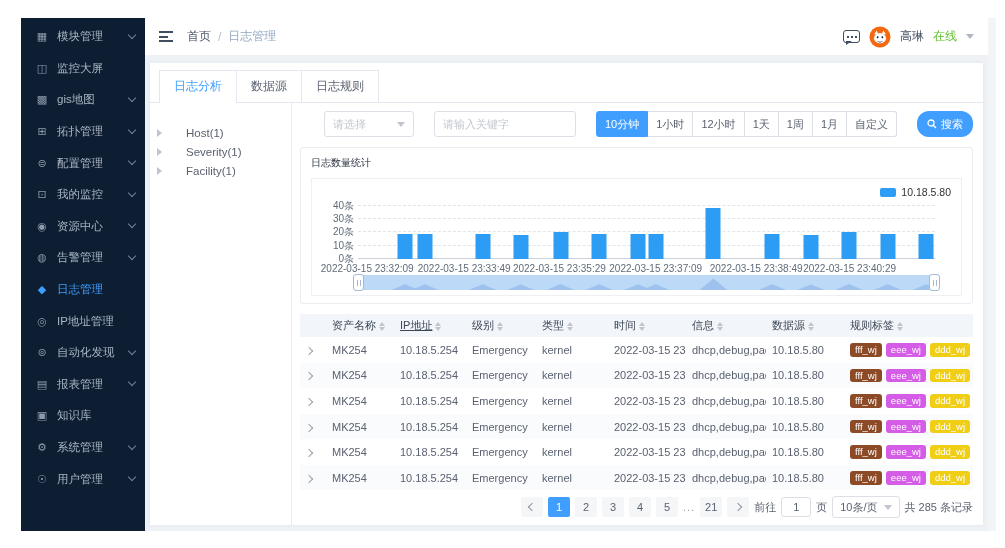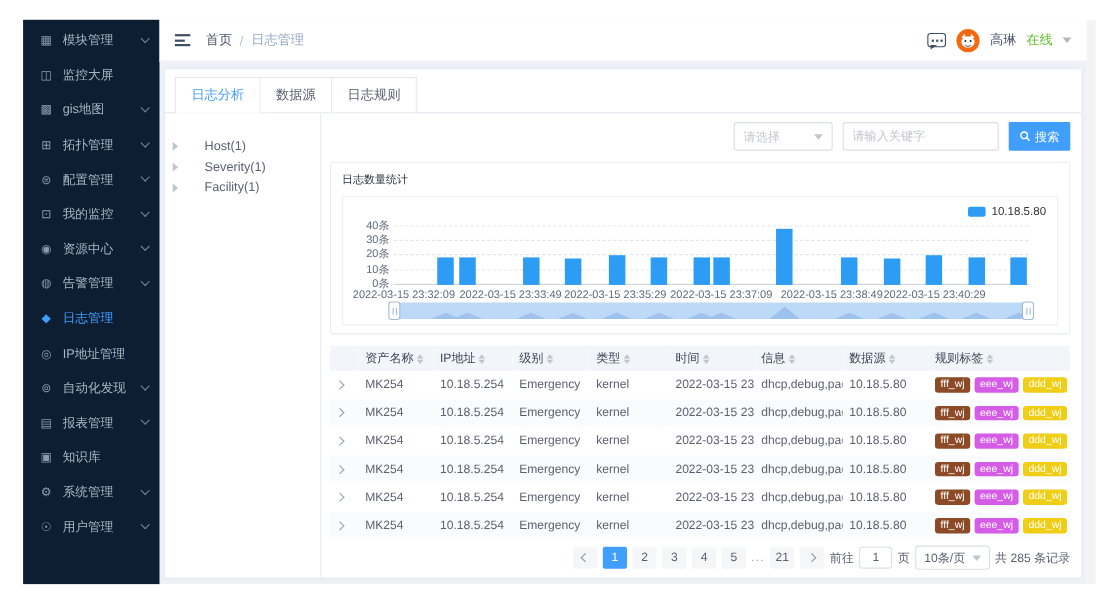--- a/index.html
+++ b/index.html
@@ -56,32 +56,32 @@
   
   .left-panel{width:142px;border-right:1px solid #e8ebf0;padding:9px 7px;flex-shrink:0;}
   .filter-input{width:100%;height:26px;border:1px solid #dcdfe6;border-radius:3px;padding:0 8px;font-size:10.5px;color:#606266;outline:none;font-family:inherit;}
   .filter-input::placeholder{color:#c1c6ce;}
   .tree{margin-top:11px;}
   .tree-item{display:flex;align-items:center;gap:24px;height:19px;color:#5a6170;font-size:11.5px;cursor:pointer;}
   .tree-arrow{width:0;height:0;border-left:5px solid #c0c4cc;border-top:4px solid transparent;border-bottom:4px solid transparent;}
 
   
   .right-panel{flex:1;min-width:0;padding:8px 10px 2px 8px;display:flex;flex-direction:column;}
-  .toolbar{display:flex;align-items:center;justify-content:flex-end;gap:9px;margin:0 0 10px;flex-shrink:0;}
+  .toolbar{display:flex;align-items:center;justify-content:flex-end;gap:20px;margin:0 0 10px;flex-shrink:0;}
   .sel{width:90px;height:26px;border:1px solid #dcdfe6;border-radius:3px;display:flex;align-items:center;justify-content:space-between;padding:0 8px;color:#c1c6ce;font-size:11px;cursor:pointer;background:#fff;}
   .sel-caret{width:0;height:0;border-left:4px solid transparent;border-right:4px solid transparent;border-top:5px solid #c0c4cc;}
   .kw-input{width:142px;height:26px;border:1px solid #dcdfe6;border-radius:3px;padding:0 8px;font-size:11px;outline:none;font-family:inherit;}
   .kw-input::placeholder{color:#c1c6ce;}
   .ranges{display:flex;}
   .range-btn{height:26px;padding:0 8px;border:1px solid #dcdfe6;background:#fff;color:#5a6170;font-size:11px;cursor:pointer;font-family:inherit;display:flex;align-items:center;}
   .range-btn + .range-btn{border-left:none;}
   .range-btn:first-child{border-radius:3px 0 0 3px;}
   .range-btn:last-child{border-radius:0 3px 3px 0;}
   .range-btn.active{background:var(--accent);border-color:var(--accent);color:#fff;}
-  .search-btn{height:26px;padding:0 10px;background:var(--accent);border:none;border-radius:1px;color:#fff;font-size:11px;display:flex;align-items:center;gap:4px;cursor:pointer;font-family:inherit;}
+  .search-btn{height:26px;padding:0 10px;background:var(--accent);border:none;border-radius:12px;color:#fff;font-size:11px;display:flex;align-items:center;gap:4px;cursor:pointer;font-family:inherit;}
 
   
   .chart-card{border:1px solid #e9ecf1;border-radius:3px;padding:8px 10px 7px;margin-bottom:10px;flex-shrink:0;}
   .chart-title{font-size:10px;color:#2b3442;margin-bottom:8px;}
   .chart-box{border:1px solid #eef0f4;position:relative;height:118px;}
   .legend{position:absolute;top:7px;right:10px;display:flex;align-items:center;gap:5px;font-size:10.5px;color:#333;cursor:pointer;}
   .legend-swatch{width:16px;height:9px;border-radius:2px;}
   .plot{position:absolute;left:46px;right:26px;top:22px;bottom:36px;}
   .gridline{position:absolute;left:0;right:0;height:0;border-top:1px dashed #e1e5ea;}
   .gridline.zero{border-top:1px solid #ccd2d9;}
@@ -251,20 +251,29 @@
               </div>
           </div>
 
           <div class="right-panel">
             <div class="toolbar">
               <div class="sel">
                 <span>请选择</span>
                 <span class="sel-caret"></span>
               </div>
               <input class="kw-input" placeholder="请输入关键字" style="">
+              <div class="ranges" id="ranges">
+                  <button class="range-btn active">10分钟</button>
+                  <button class="range-btn">1小时</button>
+                  <button class="range-btn">12小时</button>
+                  <button class="range-btn">1天</button>
+                  <button class="range-btn">1周</button>
+                  <button class="range-btn">1月</button>
+                  <button class="range-btn">自定义</button>
+                </div>
               <button class="search-btn">
                 <svg width="10" height="10" viewBox="0 0 10 10">
                     <circle cx="4" cy="4" r="3" fill="none" stroke="#fff" stroke-width="1.3"></circle>
                     <line x1="6.3" y1="6.3" x2="9" y2="9" stroke="#fff" stroke-width="1.3"></line>
                   </svg>
                 <span>搜索</span>
               </button>
             </div>
 
             <div class="chart-card">
@@ -318,21 +327,21 @@
 
             <div class="table-area">
               <table>
                 <thead id="thead">
                     <tr>
                       <th style="width: 26px;"></th>
                       <th style="width: 68px; margin-left: 33px;"><span>资产名称</span><span class="sort">
                           <i class="up"></i>
                           <i class="down"></i>
                         </span></th>
-                      <th style="width: 72px;"><span>IP地址</span><span class="sort">
+                      <th style="width: 72px; text-decoration: underline;"><span>IP地址</span><span class="sort">
                           <i class="up"></i>
                           <i class="down"></i>
                         </span></th>
                       <th style="width: 70px;"><span>级别</span><span class="sort">
                           <i class="up"></i>
                           <i class="down"></i>
                         </span></th>
                       <th style="width: 72px;"><span>类型</span><span class="sort">
                           <i class="up"></i>
                           <i class="down"></i>

